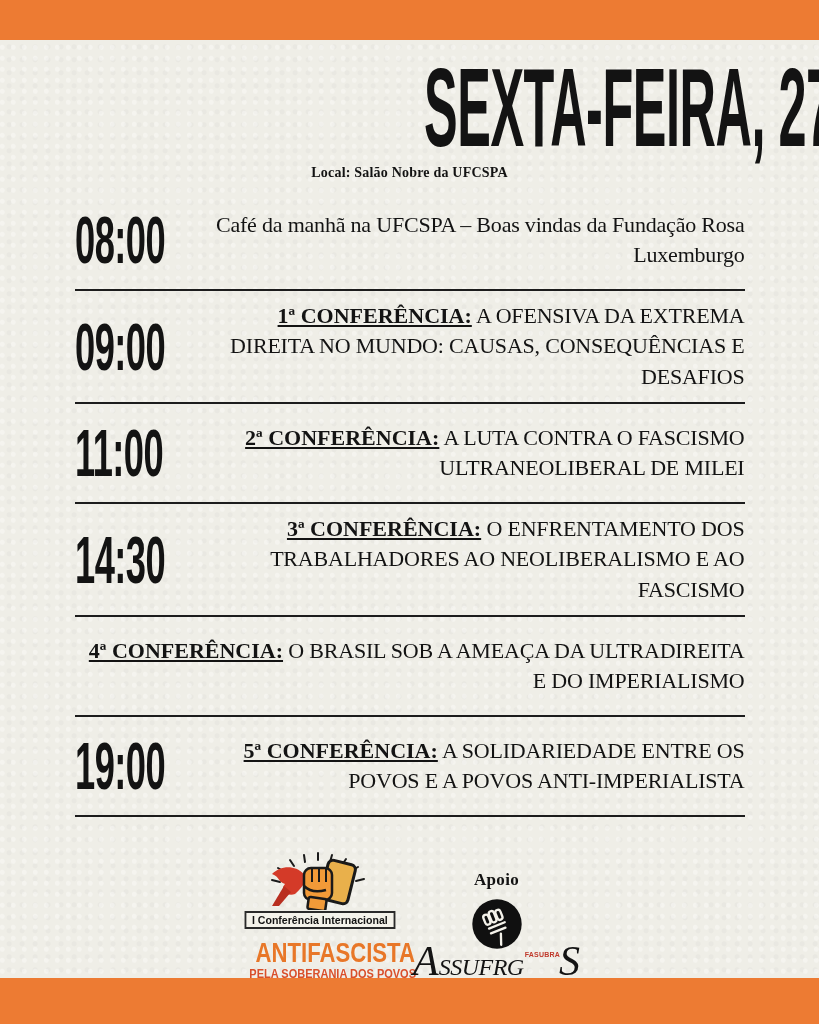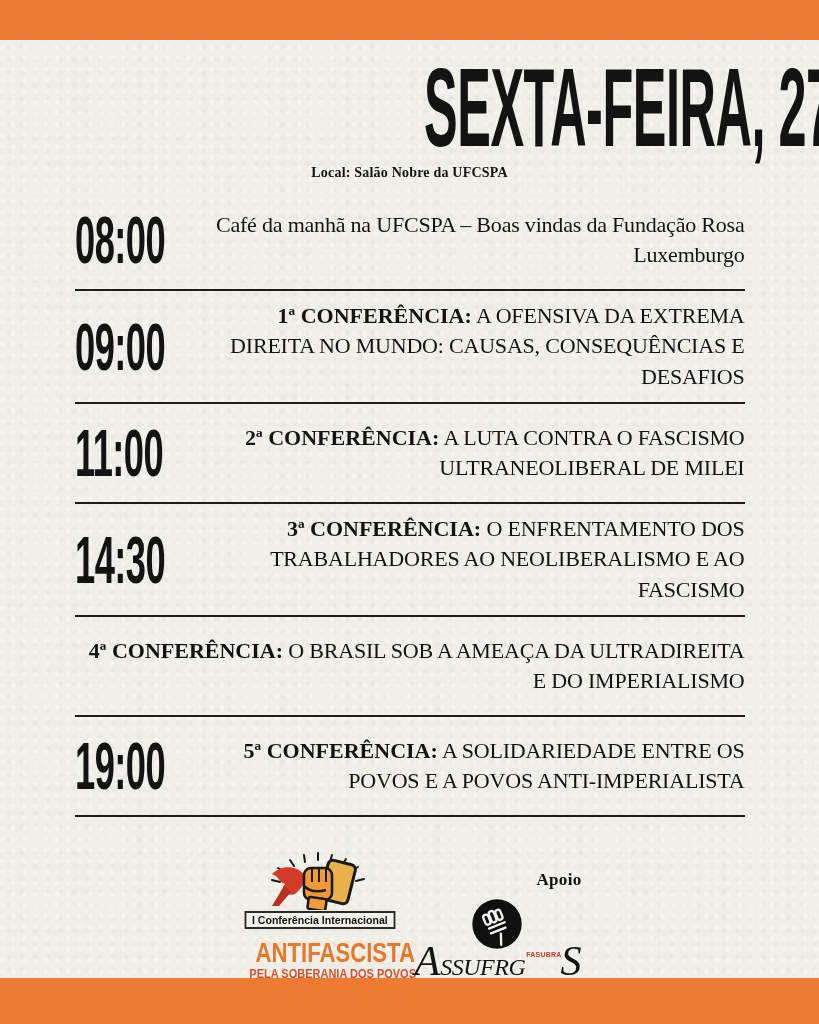--- a/index.html
+++ b/index.html
@@ -50,21 +50,21 @@
     font-family:Liberation Sans, sans-serif;
     font-weight:bold; font-size:66px; line-height:1;
     letter-spacing:-1px;
   }
   .time .cx { transform:scaleX(.55); transform-origin:left center; }
   .desc-cell { flex:1; text-align:right; }
   .desc {
     font-size:22px; line-height:1.38;
     letter-spacing:-.2px;
   }
-  .desc b { letter-spacing:0; }
+  .desc b { letter-spacing:0;text-decoration:underline; }
   .divider { border-top:2px solid #1c1c1c; width:100%; }
 
   
   .footer {
     position:absolute; left:0; right:0; top:852px;
     display:flex; justify-content:center; align-items:flex-start; gap:14px;
   }
   .conf-logo { width:160px; text-align:center; }
   .conf-logo svg { display:block; margin:0 auto; }
   .conf-line1 {
@@ -90,21 +90,21 @@
   .conf-line3 .cx { transform:scaleX(.88); }
   .conf-line4 {
     display:inline-block;
     margin-top:3px; background:#e87728; color:#ffffff;
     font-family:"Liberation Sans", sans-serif;
     font-weight:bold; font-size:8.5px;
     padding:2px 5px; white-space:nowrap;
   }
   .conf-line4 .cx { transform:scaleX(.9); }
 
-  .support { width:170px; text-align:right; padding-top:18px; }
+  .support { width:170px; text-align:center; padding-top:18px; }
   .support-label { font-weight:bold; font-size:17px; letter-spacing:.3px; }
   .assufrgs { position:relative; margin-top:8px; }
   .fist-circle { display:block; margin:0 auto; }
   .org-name {
     margin-top:-10px; position:relative; z-index:2;
     font-style:italic; line-height:1; white-space:nowrap;
   }
   .org-a, .org-s { font-size:42px; }
   .org-mid { font-size:24px; letter-spacing:-.5px; }
   .org-fasubra {

